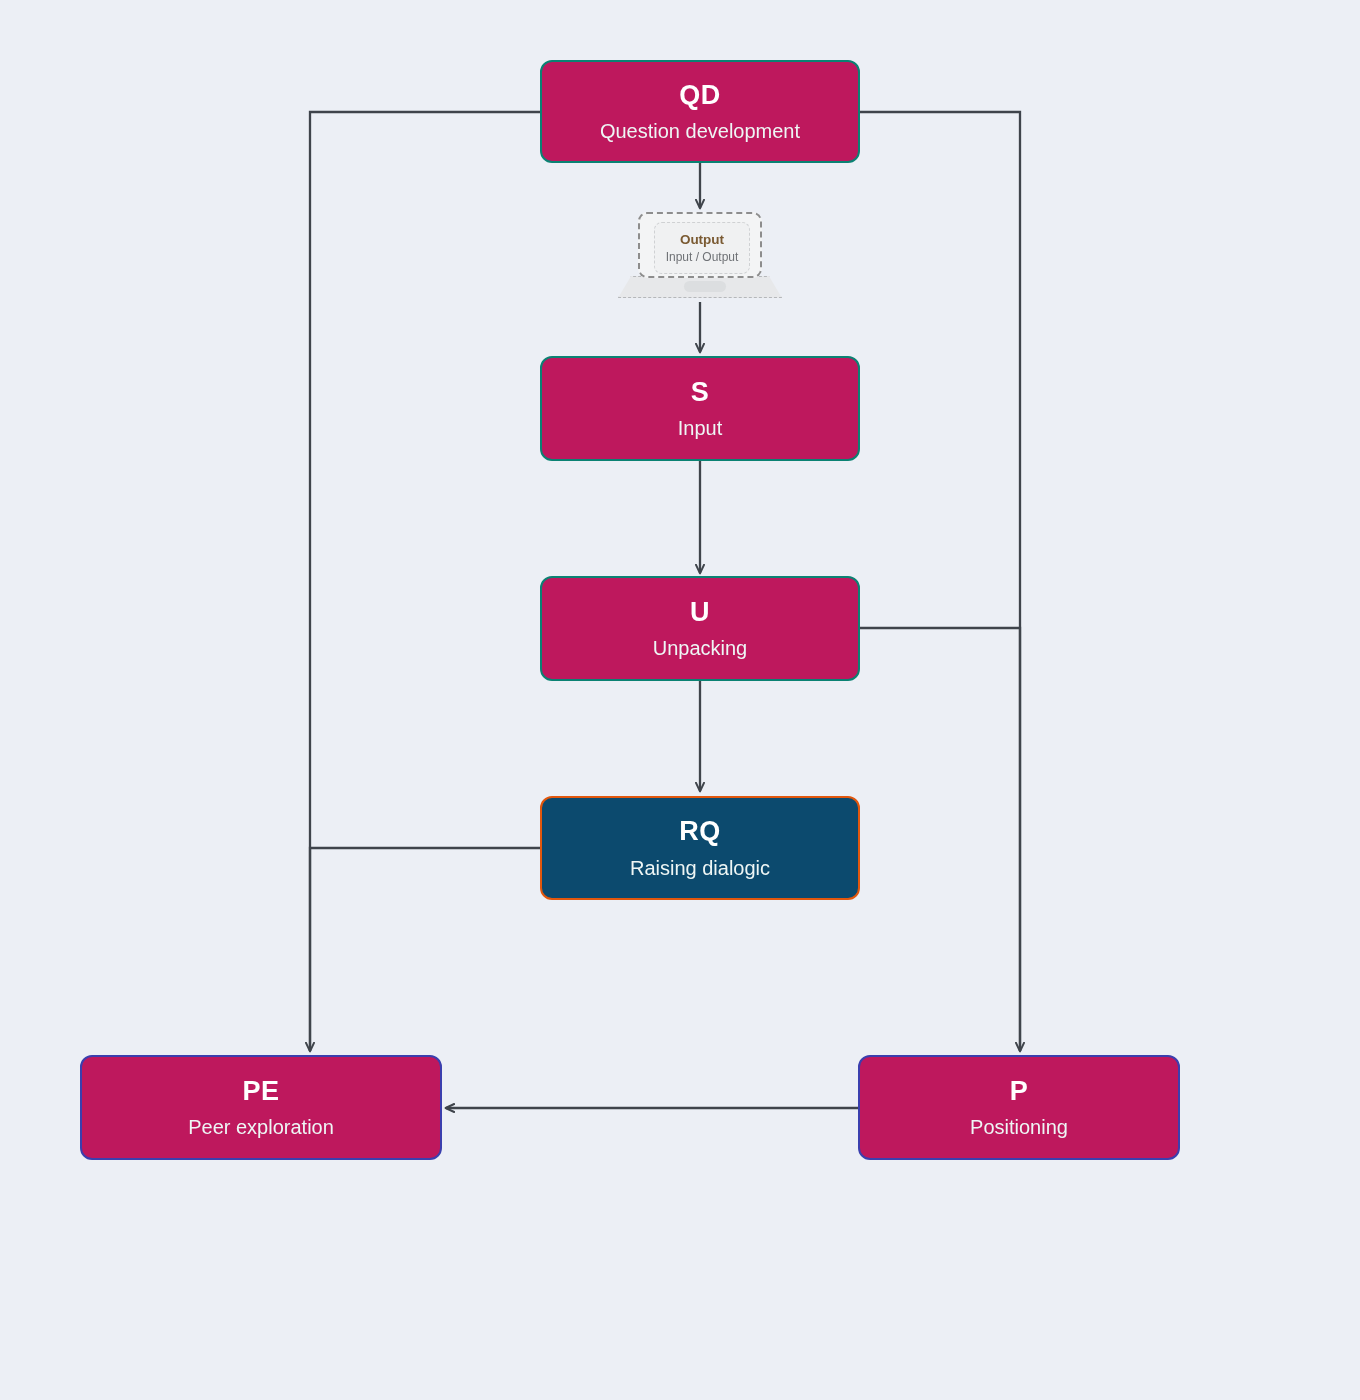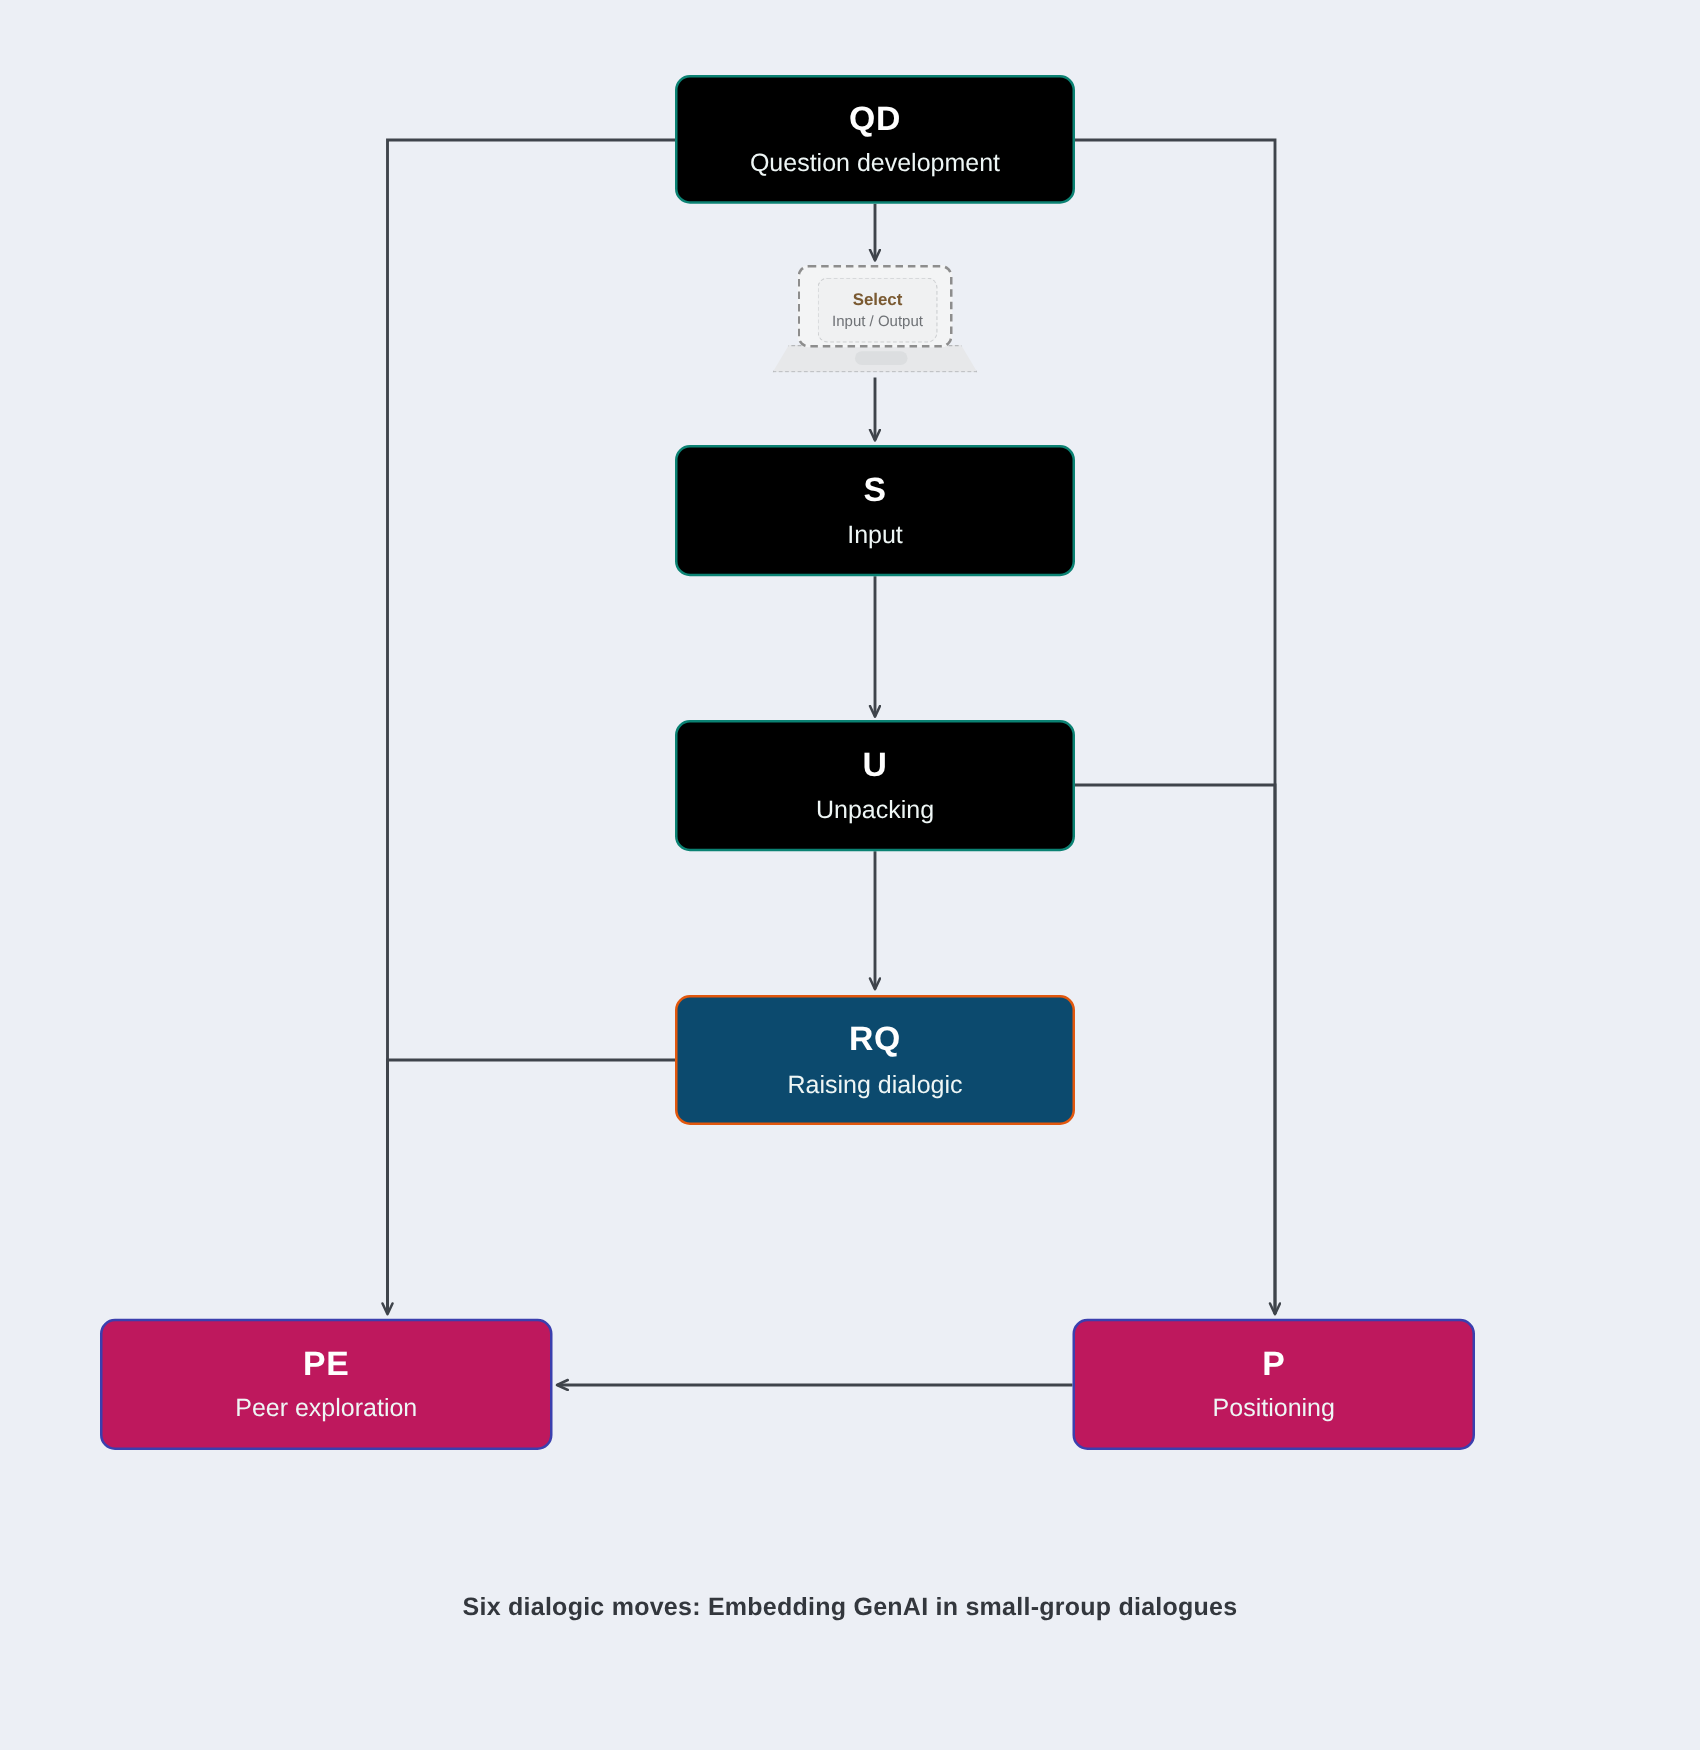--- a/index.html
+++ b/index.html
@@ -22,21 +22,21 @@
     text-align:center;
     line-height:1.15;
   }
   .node .code{
     font-size:27px;font-weight:bold;color:#ffffff;
     letter-spacing:.5px;margin-bottom:9px;
   }
   .node .label{
     font-size:20px;color:#eef6f5;font-weight:400;
   }
-  .node.teal{background:#000000;border:2.5px solid #0b8273;}
+  .node.teal{background:#be185d;border:2.5px solid #0b8273;}
   .node.orange{background:#0c4a6e;border:2.5px solid #e2570d;}
   .node.blue{background:#be185d;border:2.5px solid #3b3fae;}
 
   
   #genai{position:absolute;left:618px;top:212px;width:164px;height:92px;}
   #genai .screen{
     position:absolute;left:20px;top:0;width:124px;height:66px;
     box-sizing:border-box;
     border:2.5px dashed #8d8d8d;border-radius:9px;
     background:#f3f4f5;
@@ -105,21 +105,21 @@
   <div class="node teal" style="left:540px;top:60px;width:320px;height:103px;">
     <div class="code">QD</div>
     <div class="label">Question development</div>
   </div>
 
   <div id="genai">
     <div class="base"></div>
     <div class="pad"></div>
     <div class="screen">
       <div class="inner">
-        <div class="g-title">Select</div>
+        <div class="g-title">Output</div>
         <div class="g-sub">Input / Output</div>
       </div>
     </div>
   </div>
 
   <div class="node teal" style="left:540px;top:356px;width:320px;height:105px;">
     <div class="code">S</div>
     <div class="label">Input</div>
   </div>
 
@@ -136,14 +136,13 @@
   <div class="node blue" style="left:80px;top:1055px;width:362px;height:105px;">
     <div class="code">PE</div>
     <div class="label">Peer exploration</div>
   </div>
 
   <div class="node blue" style="left:858px;top:1055px;width:322px;height:105px;">
     <div class="code">P</div>
     <div class="label">Positioning</div>
   </div>
 
-  <div id="caption">Six dialogic moves: Embedding GenAI in small-group dialogues</div>
 </div>
 
 </body></html>

